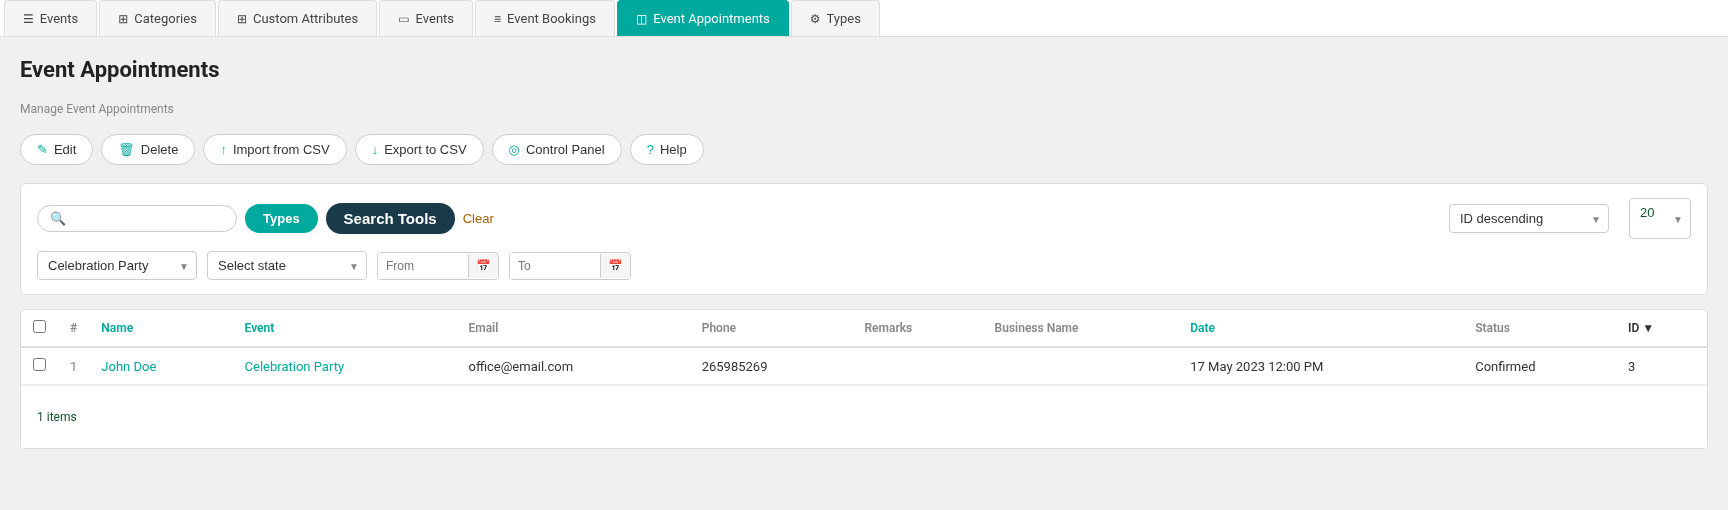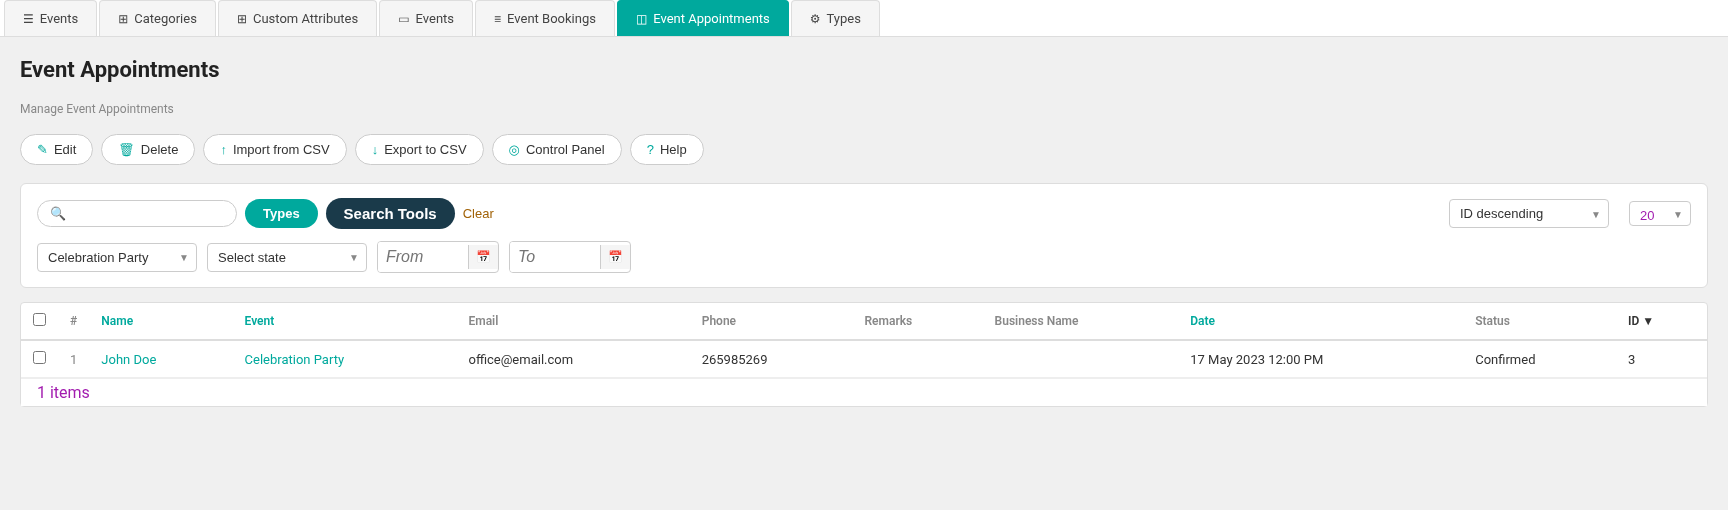--- a/index.html
+++ b/index.html
@@ -154,26 +154,26 @@
       border: 1px solid #ccc;
       border-radius: 4px;
       background: #fff;
       font-size: 13px;
       color: #333;
       appearance: none;
       cursor: pointer;
       min-width: 160px;
     }
     .per-page-select {
-      padding: 6px 28px 2px 10px;
+      padding: 6px 28px 18px 10px;
       border: 1px solid #ccc;
       border-radius: 4px;
       background: #fff;
       font-size: 13px;
-      color: #a21caf;
+      color: #14532d;
       appearance: none;
       cursor: pointer;
       min-width: 60px;
     }
     .select-wrap {
       position: relative;
       display: inline-block;
     }
     .select-arrow {
       position: absolute;
@@ -207,24 +207,23 @@
       align-items: center;
       border: 1px solid #ccc;
       border-radius: 4px;
       background: #fff;
       overflow: hidden;
     }
     .date-field {
       border: none;
       outline: none;
       padding: 6px 8px;
-      font-size: 16px;
+      font-size: 12px;
       color: #999;
       width: 90px;
-      font-style: italic;
     }
     .calendar-btn {
       padding: 5px 7px;
       border: none;
       border-left: 1px solid #ccc;
       background: #f5f5f5;
       cursor: pointer;
       color: #555;
       font-size: 12px;
     }
@@ -260,23 +259,23 @@
       color: #333;
       white-space: nowrap;
     }
     tbody td.link-cell { color: #00a99d; cursor: pointer; }
     .checkbox-col { width: 30px; }
     .num-col { width: 30px; color: #888; }
     .status-confirmed { color: #333; margin-top: 48px; }
 
     
     .table-footer {
-      padding: 4px 16px;
-      font-size: 16px;
-      color: #a21caf;
+      padding: 24px 16px;
+      font-size: 12px;
+      color: #14532d;
       border-top: 1px solid #eee;
       background: #fff;
     }
   </style>
 </head>
 <body>
 
 <div class="top-nav">
   <div class="nav-tab">
     <span class="nav-tab-icon">☰</span>

